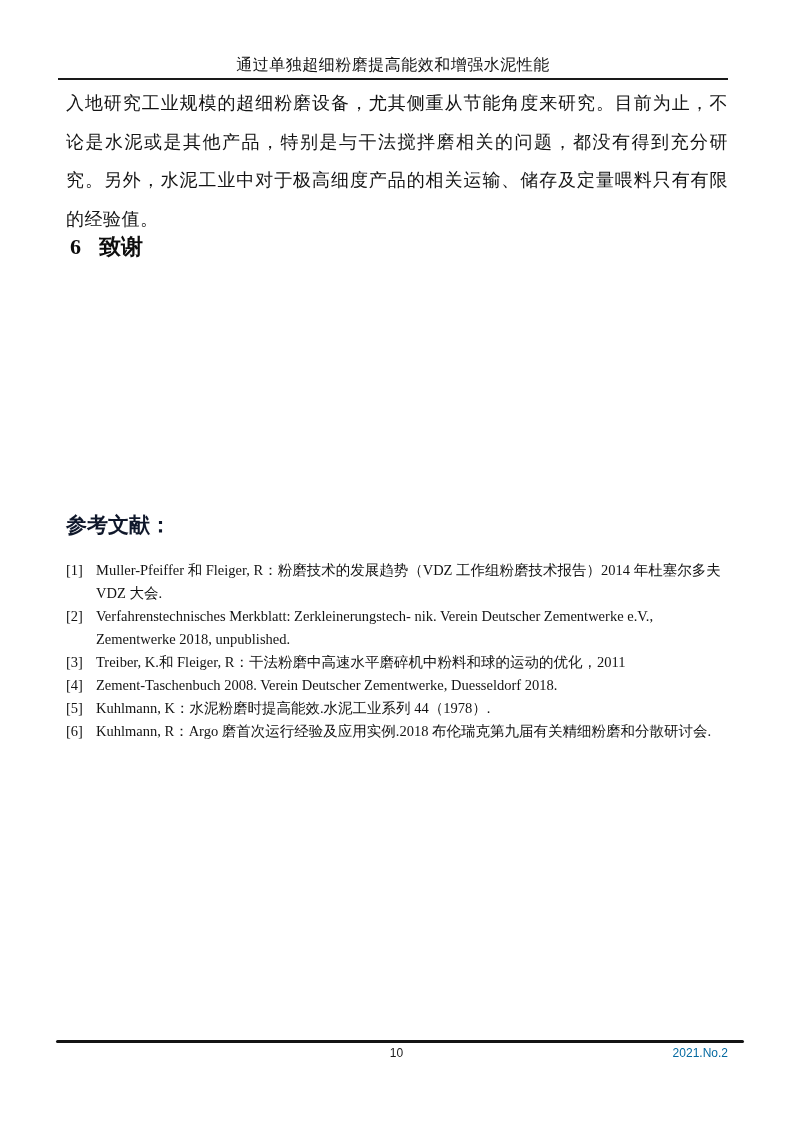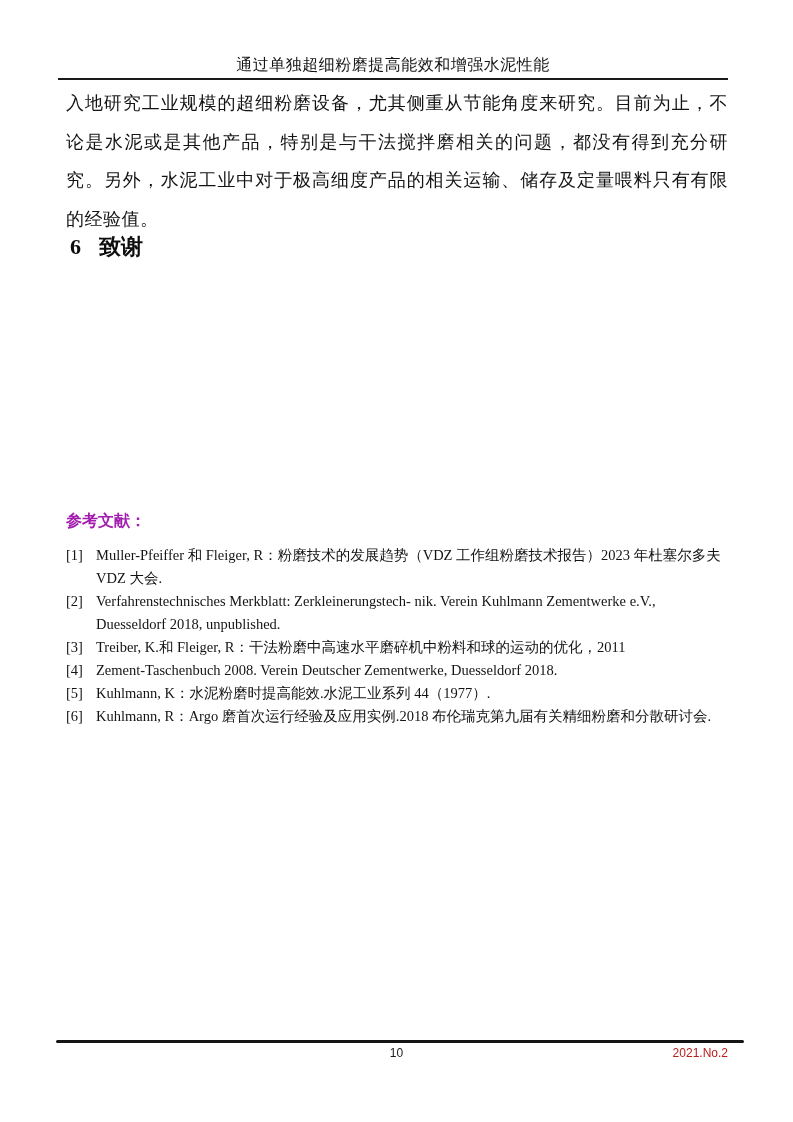--- a/index.html
+++ b/index.html
@@ -66,24 +66,24 @@
   .section-heading .sec-num { margin-right: 18px; }
 
   
   .refs-block {
     position: absolute;
     top: 511px;
     left: 66px;
     width: 662px;
   }
   .refs-heading {
-    margin: 0 0 12px 0;
-    font-size: 16px;
+    margin: 0 0 20px 0;
+    font-size: 21px;
     font-weight: bold;
-    color: #a21caf;
+    color: #0f172a;
   }
   .ref-list {
     margin: 0;
     padding: 0;
     list-style: none;
   }
   .ref-item {
     display: flex;
     align-items: flex-start;
     font-size: 14.5px;
@@ -116,21 +116,21 @@
     font-family: "Liberation Sans", "DejaVu Sans", sans-serif;
     font-size: 12px;
     color: #1a1a1a;
   }
   .footer-issue {
     position: absolute;
     top: 1046px;
     right: 65px;
     font-family: "Liberation Sans", "DejaVu Sans", sans-serif;
     font-size: 12px;
-    color: #b91c1c;
+    color: #0369a1;
   }
 </style>
 </head>
 <body>
 
 <div class="page">
 
   <div class="running-head">通过单独超细粉磨提高能效和增强水泥性能</div>
 
   <div class="header-rule"></div>
@@ -142,41 +142,41 @@
   </h2>
 
 
   <div class="refs-block">
     <p class="refs-heading">参考文献：</p>
 
     <ul class="ref-list">
 
         <li class="ref-item">
           <span class="ref-marker">[1]</span>
-          <span class="ref-text">Muller-Pfeiffer  和 Fleiger, R：粉磨技术的发展趋势（VDZ 工作组粉磨技术报告）2023 年杜塞尔多夫 VDZ 大会.</span>
+          <span class="ref-text">Muller-Pfeiffer  和 Fleiger, R：粉磨技术的发展趋势（VDZ 工作组粉磨技术报告）2014 年杜塞尔多夫 VDZ 大会.</span>
         </li>
 
         <li class="ref-item">
           <span class="ref-marker">[2]</span>
-          <span class="ref-text">Verfahrenstechnisches Merkblatt: Zerkleinerungstech- nik. Verein Kuhlmann Zementwerke e.V., Duesseldorf 2018, unpublished.</span>
+          <span class="ref-text">Verfahrenstechnisches Merkblatt: Zerkleinerungstech- nik. Verein Deutscher Zementwerke e.V., Zementwerke 2018, unpublished.</span>
         </li>
 
         <li class="ref-item">
           <span class="ref-marker">[3]</span>
           <span class="ref-text">Treiber, K.和 Fleiger, R：干法粉磨中高速水平磨碎机中粉料和球的运动的优化，2011</span>
         </li>
 
         <li class="ref-item">
           <span class="ref-marker">[4]</span>
           <span class="ref-text">Zement-Taschenbuch 2008. Verein Deutscher Zementwerke, Duesseldorf 2018.</span>
         </li>
 
         <li class="ref-item">
           <span class="ref-marker">[5]</span>
-          <span class="ref-text">Kuhlmann, K：水泥粉磨时提高能效.水泥工业系列 44（1977）.</span>
+          <span class="ref-text">Kuhlmann, K：水泥粉磨时提高能效.水泥工业系列 44（1978）.</span>
         </li>
 
         <li class="ref-item">
           <span class="ref-marker">[6]</span>
           <span class="ref-text">Kuhlmann, R：Argo 磨首次运行经验及应用实例.2018 布伦瑞克第九届有关精细粉磨和分散研讨会.</span>
         </li>
       </ul>
   </div>
 
   <div class="footer-rule"></div>

